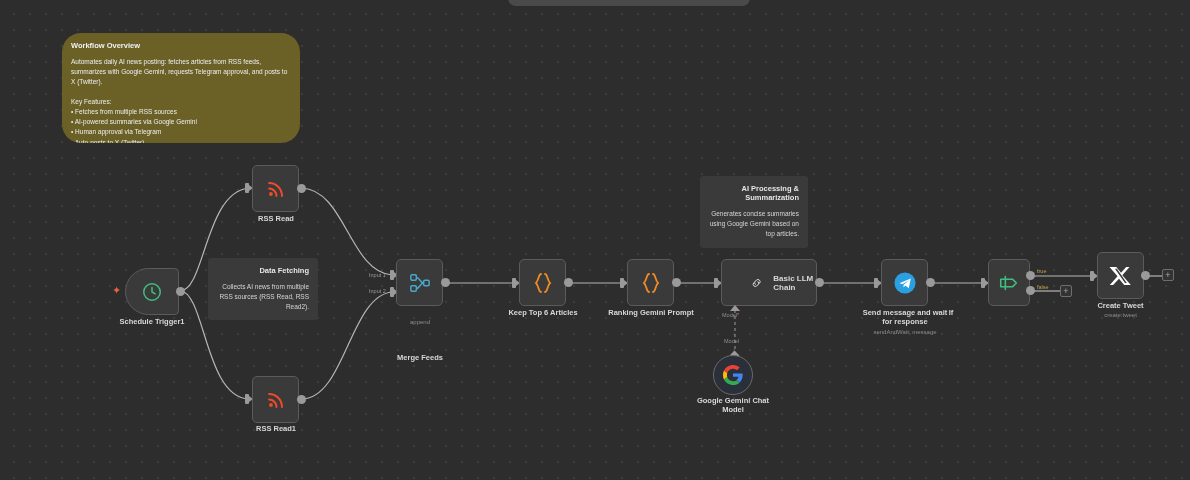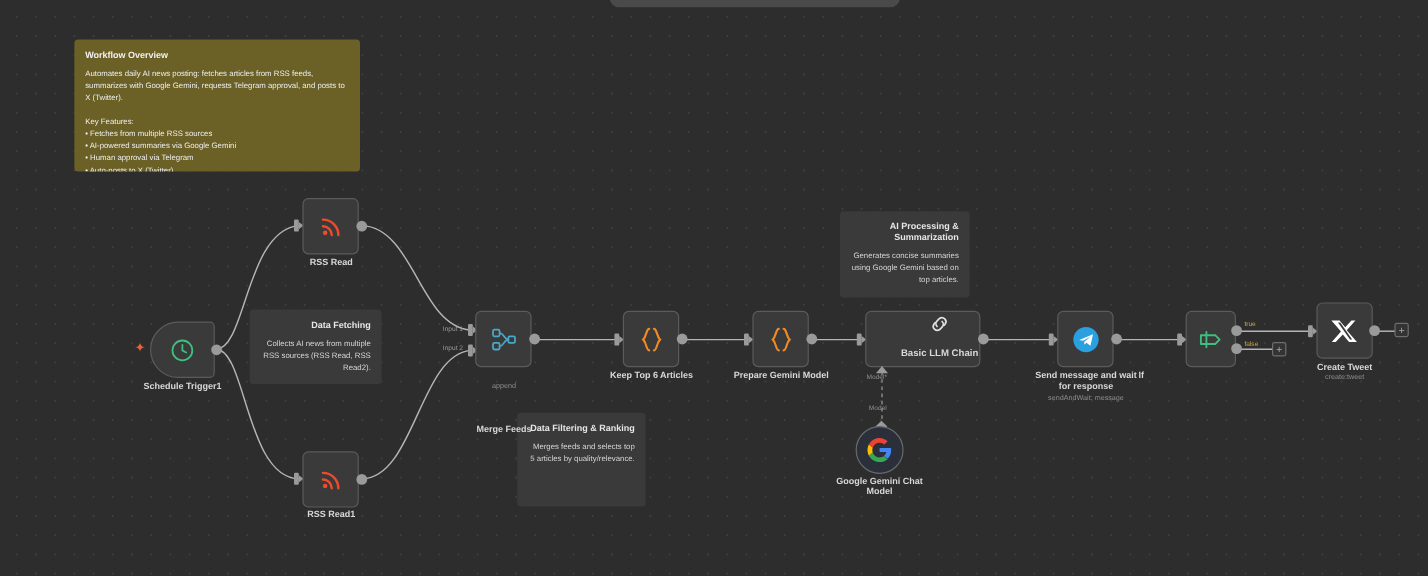--- a/index.html
+++ b/index.html
@@ -61,21 +61,21 @@
     background: #3a3a3a;
     border: 1px solid #5b5b5b;
     border-radius: 5px;
     display: flex;
     align-items: center;
     justify-content: center;
   }
   .nbox.trigger {
     border-radius: 28px 5px 5px 28px;
   }
-  .nbox.wide { justify-content: flex-start; padding-left: 28px; gap: 10px; flex-direction: column; }
+  .nbox.wide { justify-content: flex-start; padding-left: 28px; gap: 10px; }
   .ncircle {
     position: absolute;
     background: #2a2f3a;
     border: 1px solid #6a6a6a;
     border-radius: 50%;
     display: flex; align-items: center; justify-content: center;
   }
   .nlabel {
     position: absolute;
     text-align: center;
@@ -194,40 +194,36 @@
       <path d="M1028,291 L1060,291"></path>
 
       <path d="M1143,276 L1163,276"></path>
     </g>
 
     <g fill="none" stroke="#8a8a8a" stroke-width="1.2" stroke-dasharray="3,3">
       <path d="M735,310 L735,360"></path>
     </g>
   </svg>
 
-  <div class="sticky olive" style="left:62px; top:33px; width:238px; height:110px;">
+  <div class="sticky olive" style="left:62px; top:33px; width:238px; height:110px;border-radius:19px;">
     <div class="s-title">Workflow Overview</div>
     <div class="s-body">Automates daily AI news posting: fetches articles from RSS feeds, summarizes with Google Gemini, requests Telegram approval, and posts to X (Twitter).
 
 Key Features:
 • Fetches from multiple RSS sources
 • AI-powered summaries via Google Gemini
 • Human approval via Telegram
 • Auto-posts to X (Twitter)</div>
   </div>
 
   <div class="sticky grey" style="left:208px; top:258px; width:110px; height:62px;">
     <div class="s-title">Data Fetching</div>
     <div class="s-body">Collects AI news from multiple RSS sources (RSS Read, RSS Read2).</div>
   </div>
 
-  <div class="sticky grey" style="left:431px; top:344px; width:107px; height:78px;">
-    <div class="s-title">Data Filtering &amp; Ranking</div>
-    <div class="s-body">Merges feeds and selects top 5 articles by quality/relevance.</div>
-  </div>
 
   <div class="sticky grey" style="left:700px; top:176px; width:108px; height:72px;">
     <div class="s-title">AI Processing &amp; Summarization</div>
     <div class="s-body">Generates concise summaries using Google Gemini based on top articles.</div>
   </div>
 
 
   <div class="node">
     <div class="trig-bolt" style="left:112px; top:285px;">✦</div>
     <div class="nbox trigger" style="left:125px; top:268px; width:54px; height:47px;">
@@ -299,21 +295,21 @@
 
   <div class="node">
     <div class="port-in" style="left:620px; top:278px;"></div>
     <div class="nbox" style="left:627px; top:259px; width:47px; height:47px;">
       <svg width="20" height="24" viewBox="0 0 20 24">
         <path d="M8 3 C5.5 3 5.8 9.5 3 12 C5.8 14.5 5.5 21 8 21" fill="none" stroke="#f08a24" stroke-width="1.8" stroke-linecap="round"></path>
         <path d="M12 3 C14.5 3 14.2 9.5 17 12 C14.2 14.5 14.5 21 12 21" fill="none" stroke="#f08a24" stroke-width="1.8" stroke-linecap="round"></path>
       </svg>
     </div>
     <div class="port-out" style="left:672px; top:278px;"></div>
-    <div class="nlabel" style="left:595px; top:308px; width:112px;">Prepare Gemini Model</div>
+    <div class="nlabel" style="left:595px; top:308px; width:112px;">Ranking Gemini Prompt</div>
   </div>
 
   <div class="node">
     <div class="port-in" style="left:714px; top:278px;"></div>
     <div class="nbox wide" style="left:721px; top:259px; width:96px; height:47px;">
       <svg width="20" height="20" viewBox="0 0 24 24">
         <path d="M9.5 14.5 a4 4 0 0 1 0-5.6 l2.4-2.4 a4 4 0 0 1 5.6 5.6 l-1.2 1.2" fill="none" stroke="#e2e2e2" stroke-width="1.7" stroke-linecap="round"></path>
         <path d="M14.5 9.5 a4 4 0 0 1 0 5.6 l-2.4 2.4 a4 4 0 0 1-5.6-5.6 l1.2-1.2" fill="none" stroke="#e2e2e2" stroke-width="1.7" stroke-linecap="round"></path>
       </svg>
       <span class="inner-label">Basic LLM Chain</span>

